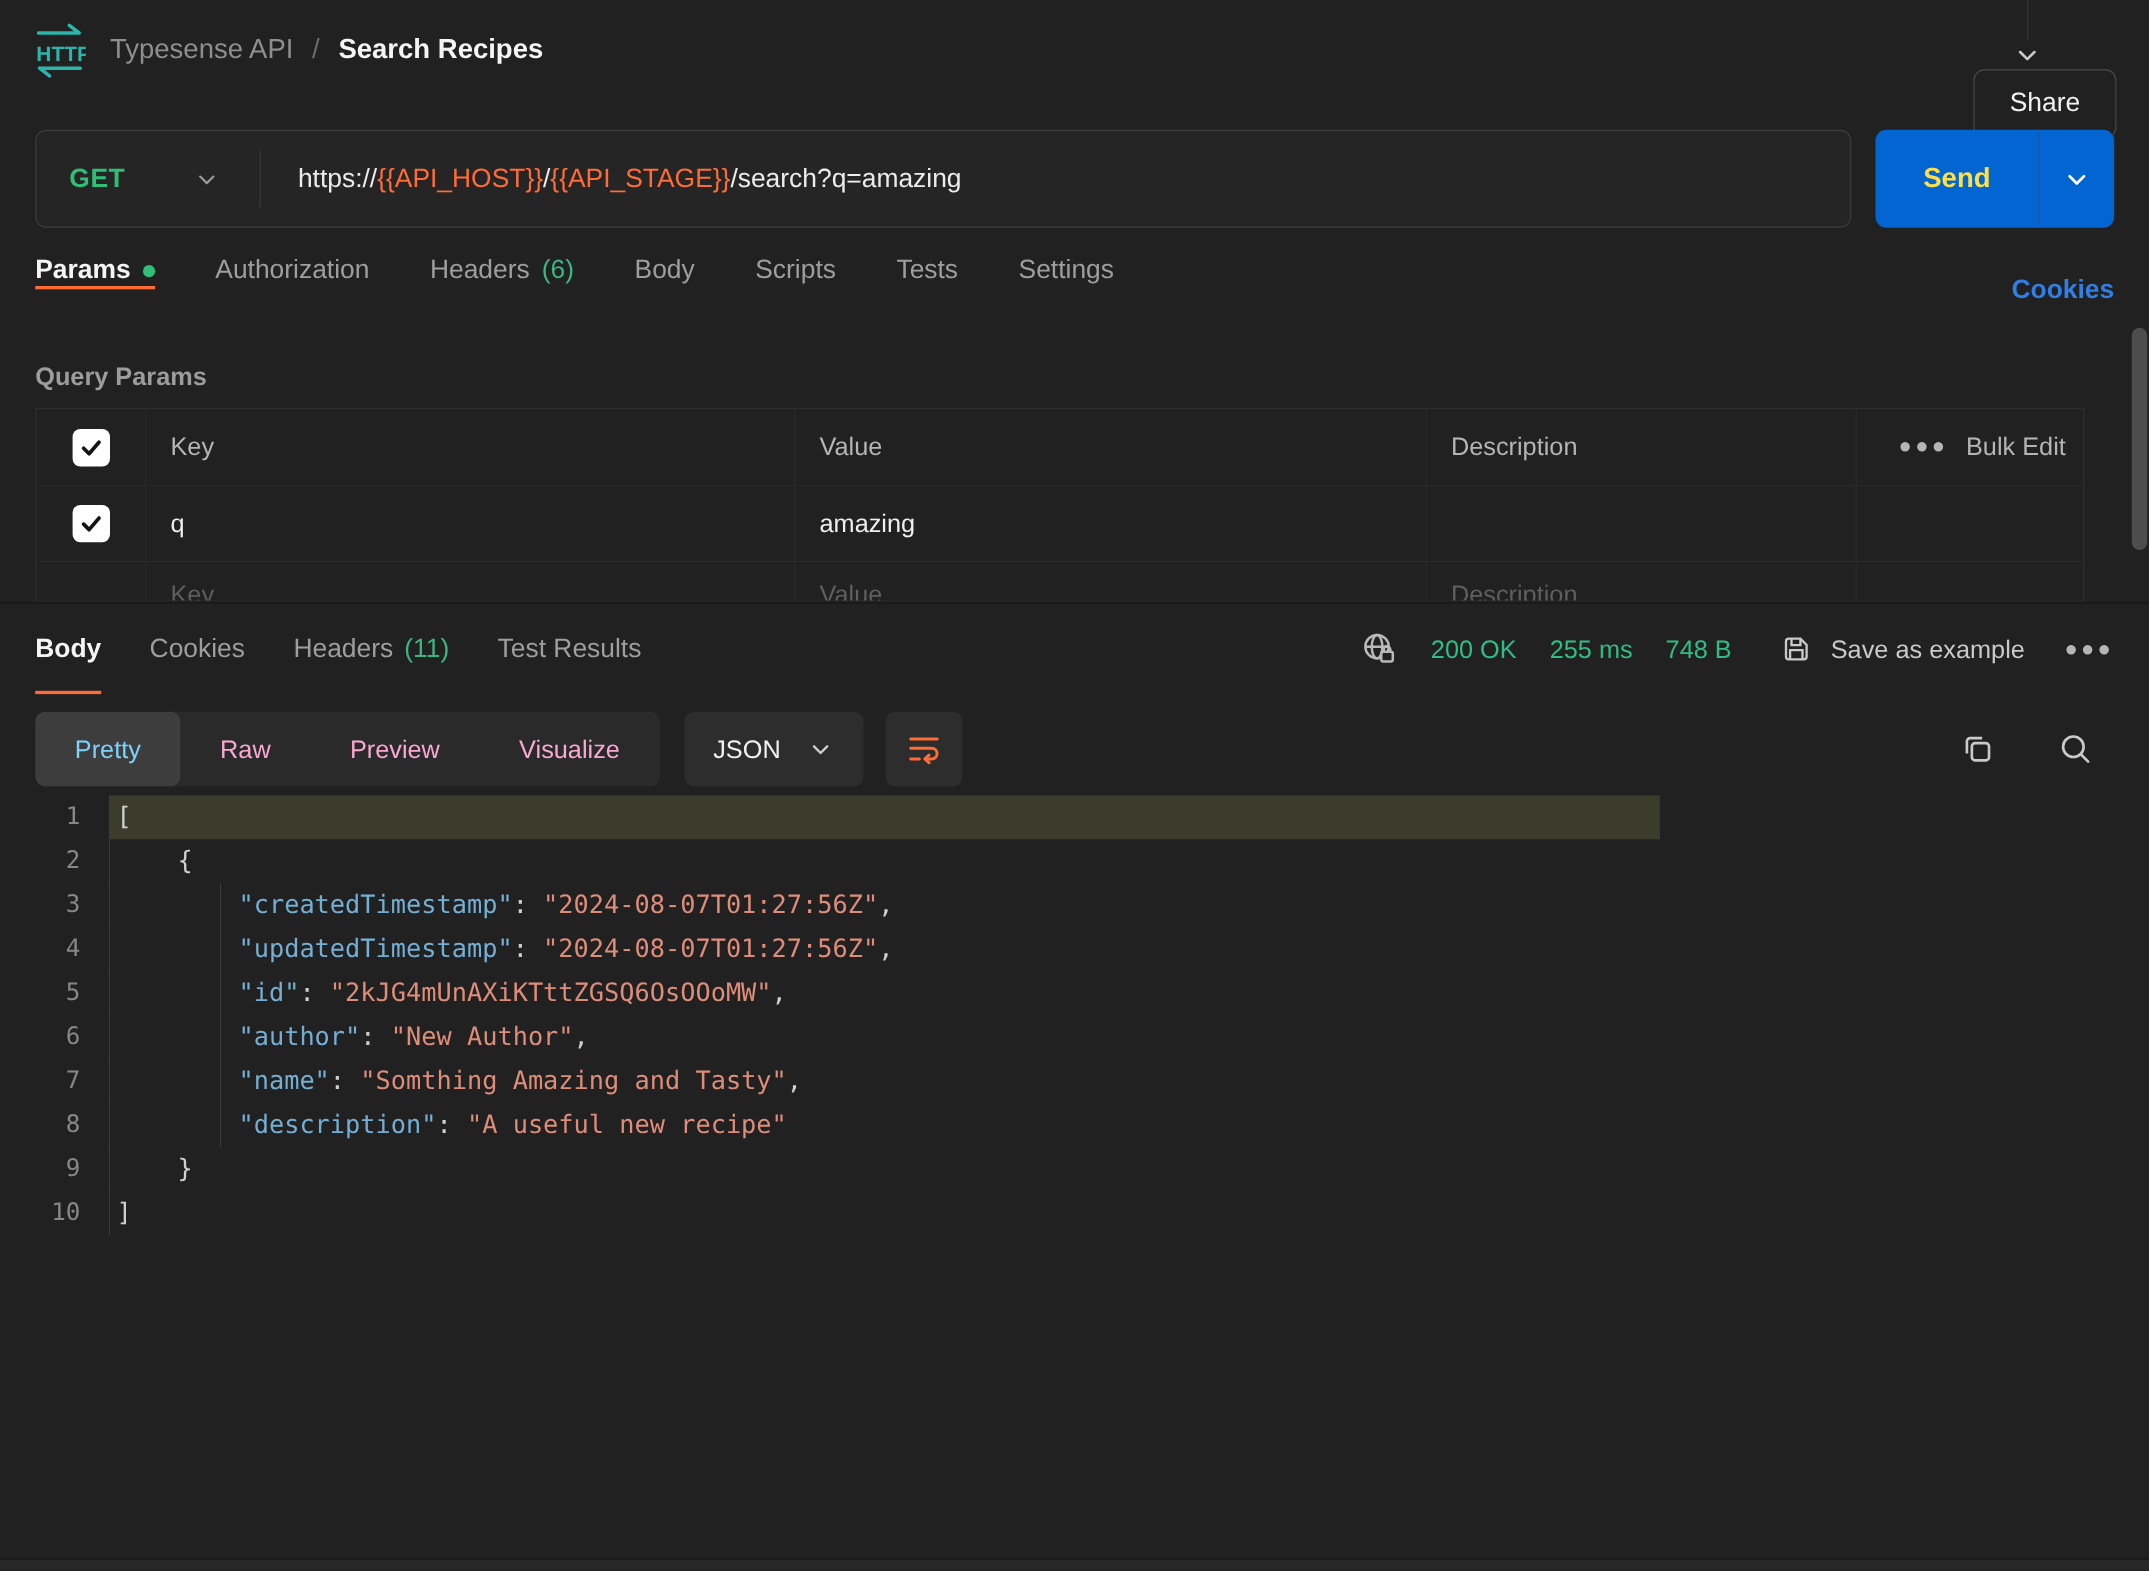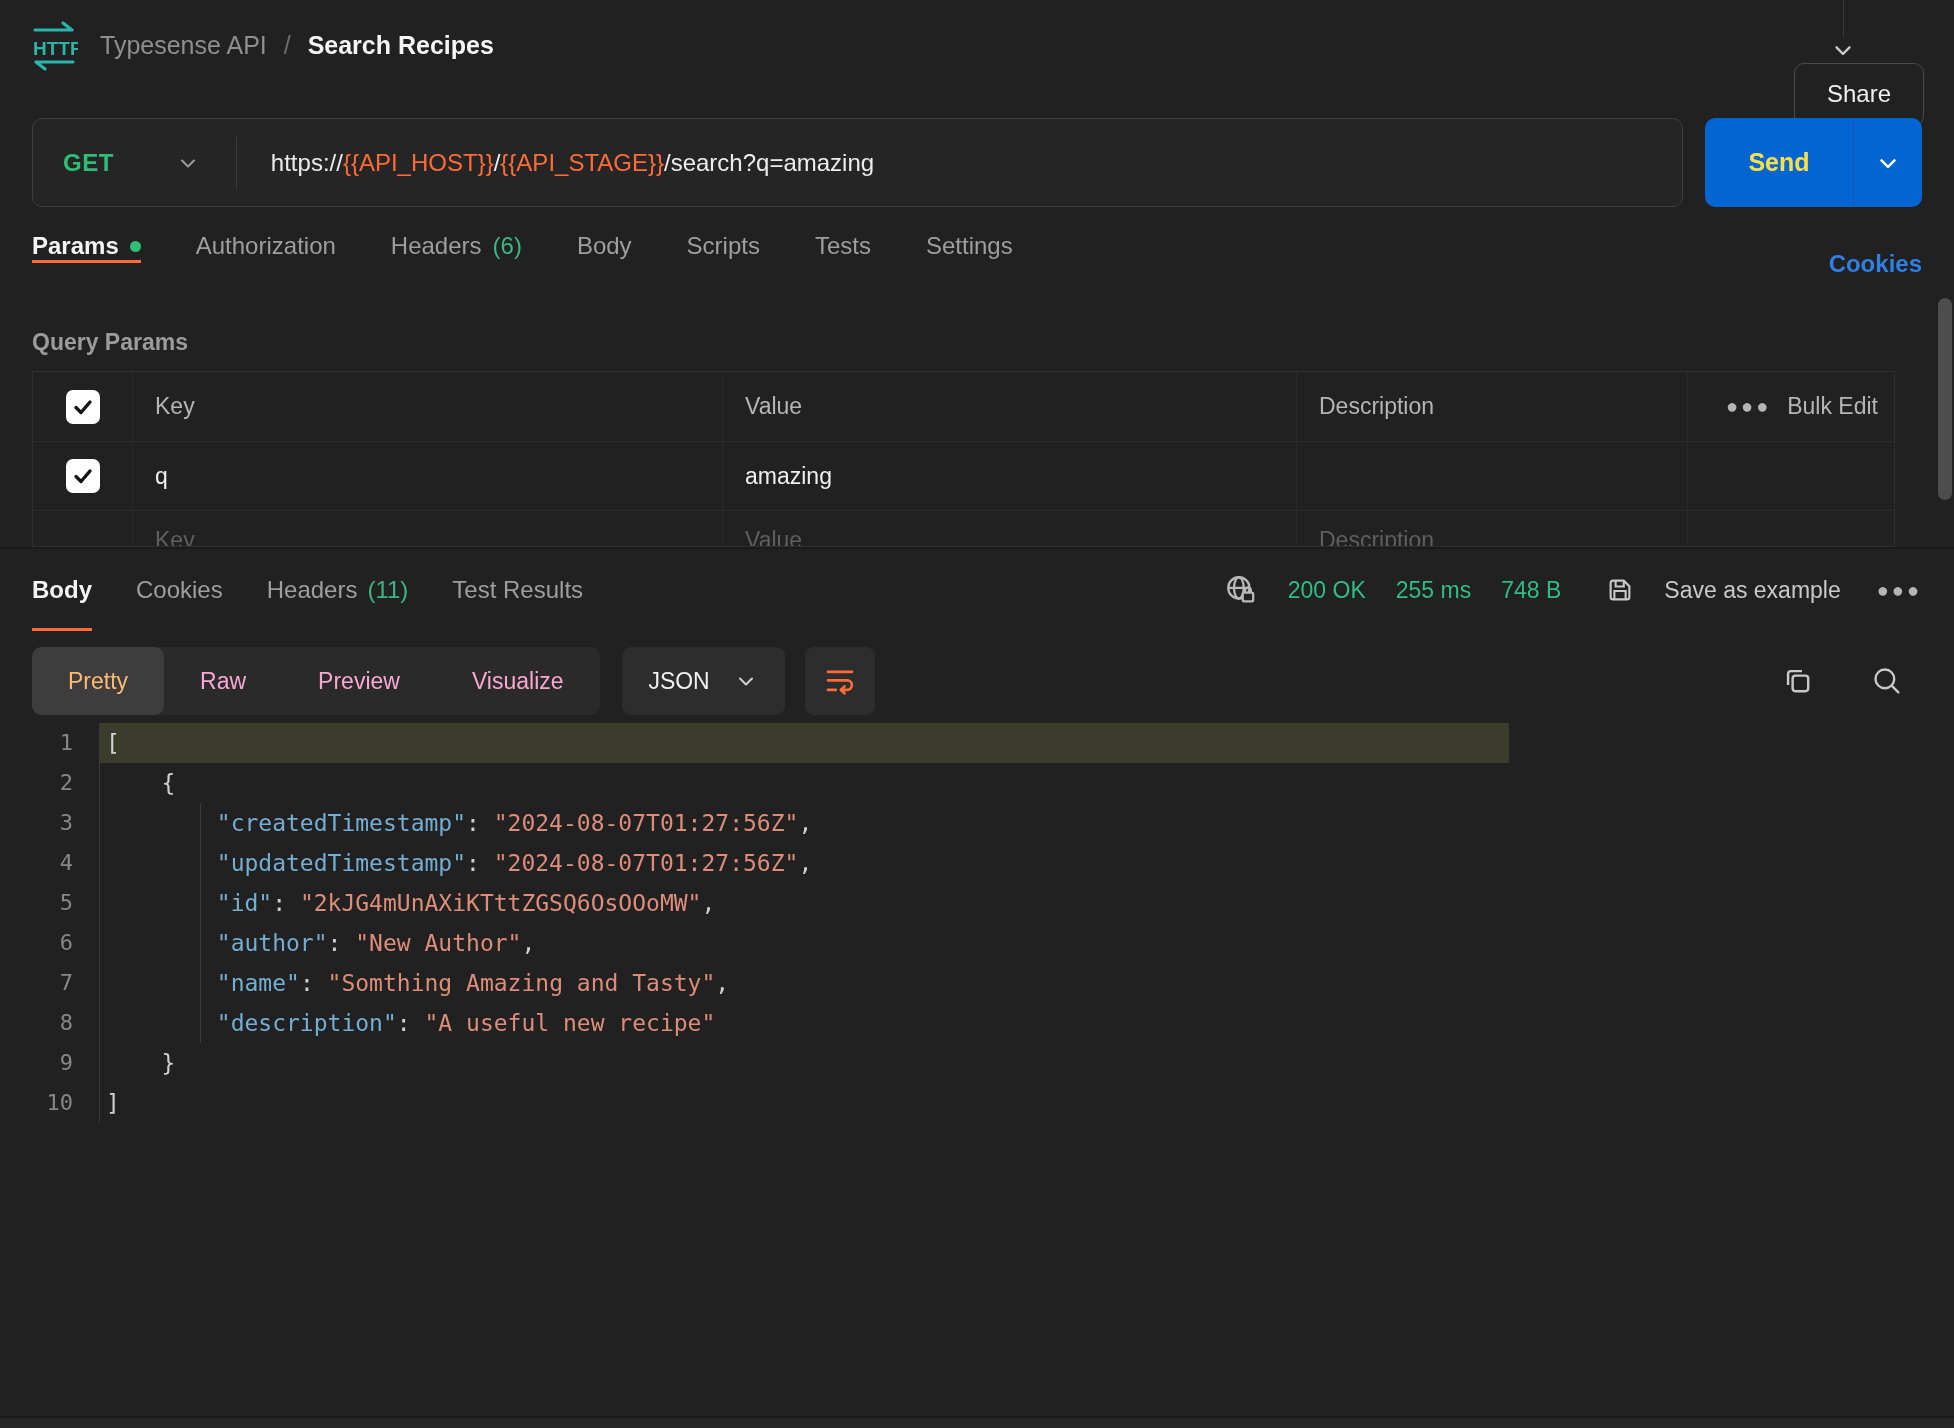--- a/index.html
+++ b/index.html
@@ -61,27 +61,27 @@
   .dots3 { color:#b5b5b5; font-size:20px; letter-spacing:3px; }
 
   
   .res-header { height:84px; border-top:2px solid #1a1a1a; display:flex; align-items:stretch; padding:0 32px; }
   .res-tabs { display:flex; align-items:stretch; }
   .res-tabs .tab { display:flex; align-items:center; gap:10px; margin-right:44px; font-size:24px; color:#9e9e9e;
                    border-bottom:3px solid transparent; padding-top:3px; }
   .res-tabs .tab.active { color:#f5f5f5; font-weight:600; border-bottom-color:#ff6c37; }
   .res-meta { margin-left:auto; display:flex; align-items:center; gap:30px; }
   .res-meta .green { color:#30bd85; font-size:23px; }
-  .res-meta .gray  { color:#c9c9c9; font-size:23px; display:flex; align-items:center; gap:29px; }
+  .res-meta .gray  { color:#c9c9c9; font-size:23px; display:flex; align-items:center; gap:16px; }
 
   
   .res-toolbar { margin-top:16px; padding:0 32px; height:68px; display:flex; align-items:center; }
   .seg-group { height:68px; background:#2a2a2a; border-radius:9px; display:flex; overflow:hidden; }
   .seg { padding:0 36px; display:flex; align-items:center; font-size:23px; color:#f9a8d4; }
-  .seg.active { background:#3d3d3d; border-radius:9px; color:#fdba74; }
+  .seg.active { background:#3d3d3d; border-radius:9px; color:#7dd3fc; }
   .fmt-btn { margin-left:22px; height:68px; width:163px; background:#2d2d2d; border-radius:9px;
              display:flex; align-items:center; justify-content:center; gap:24px; font-size:23px; color:#f0f0f0; }
   .wrap-btn { margin-left:20px; height:68px; width:70px; background:#2d2d2d; border-radius:9px;
               display:flex; align-items:center; justify-content:center; }
   .tool-icons { margin-left:auto; display:flex; align-items:center; gap:55px; padding-right:18px; }
 
   
   .code { position:relative; margin-top:8px; font-family:"DejaVu Sans Mono", monospace; }
   .line { display:flex; height:40px; }
   .gutter { flex:none; width:100px; padding-right:26px; text-align:right; color:#878787;

